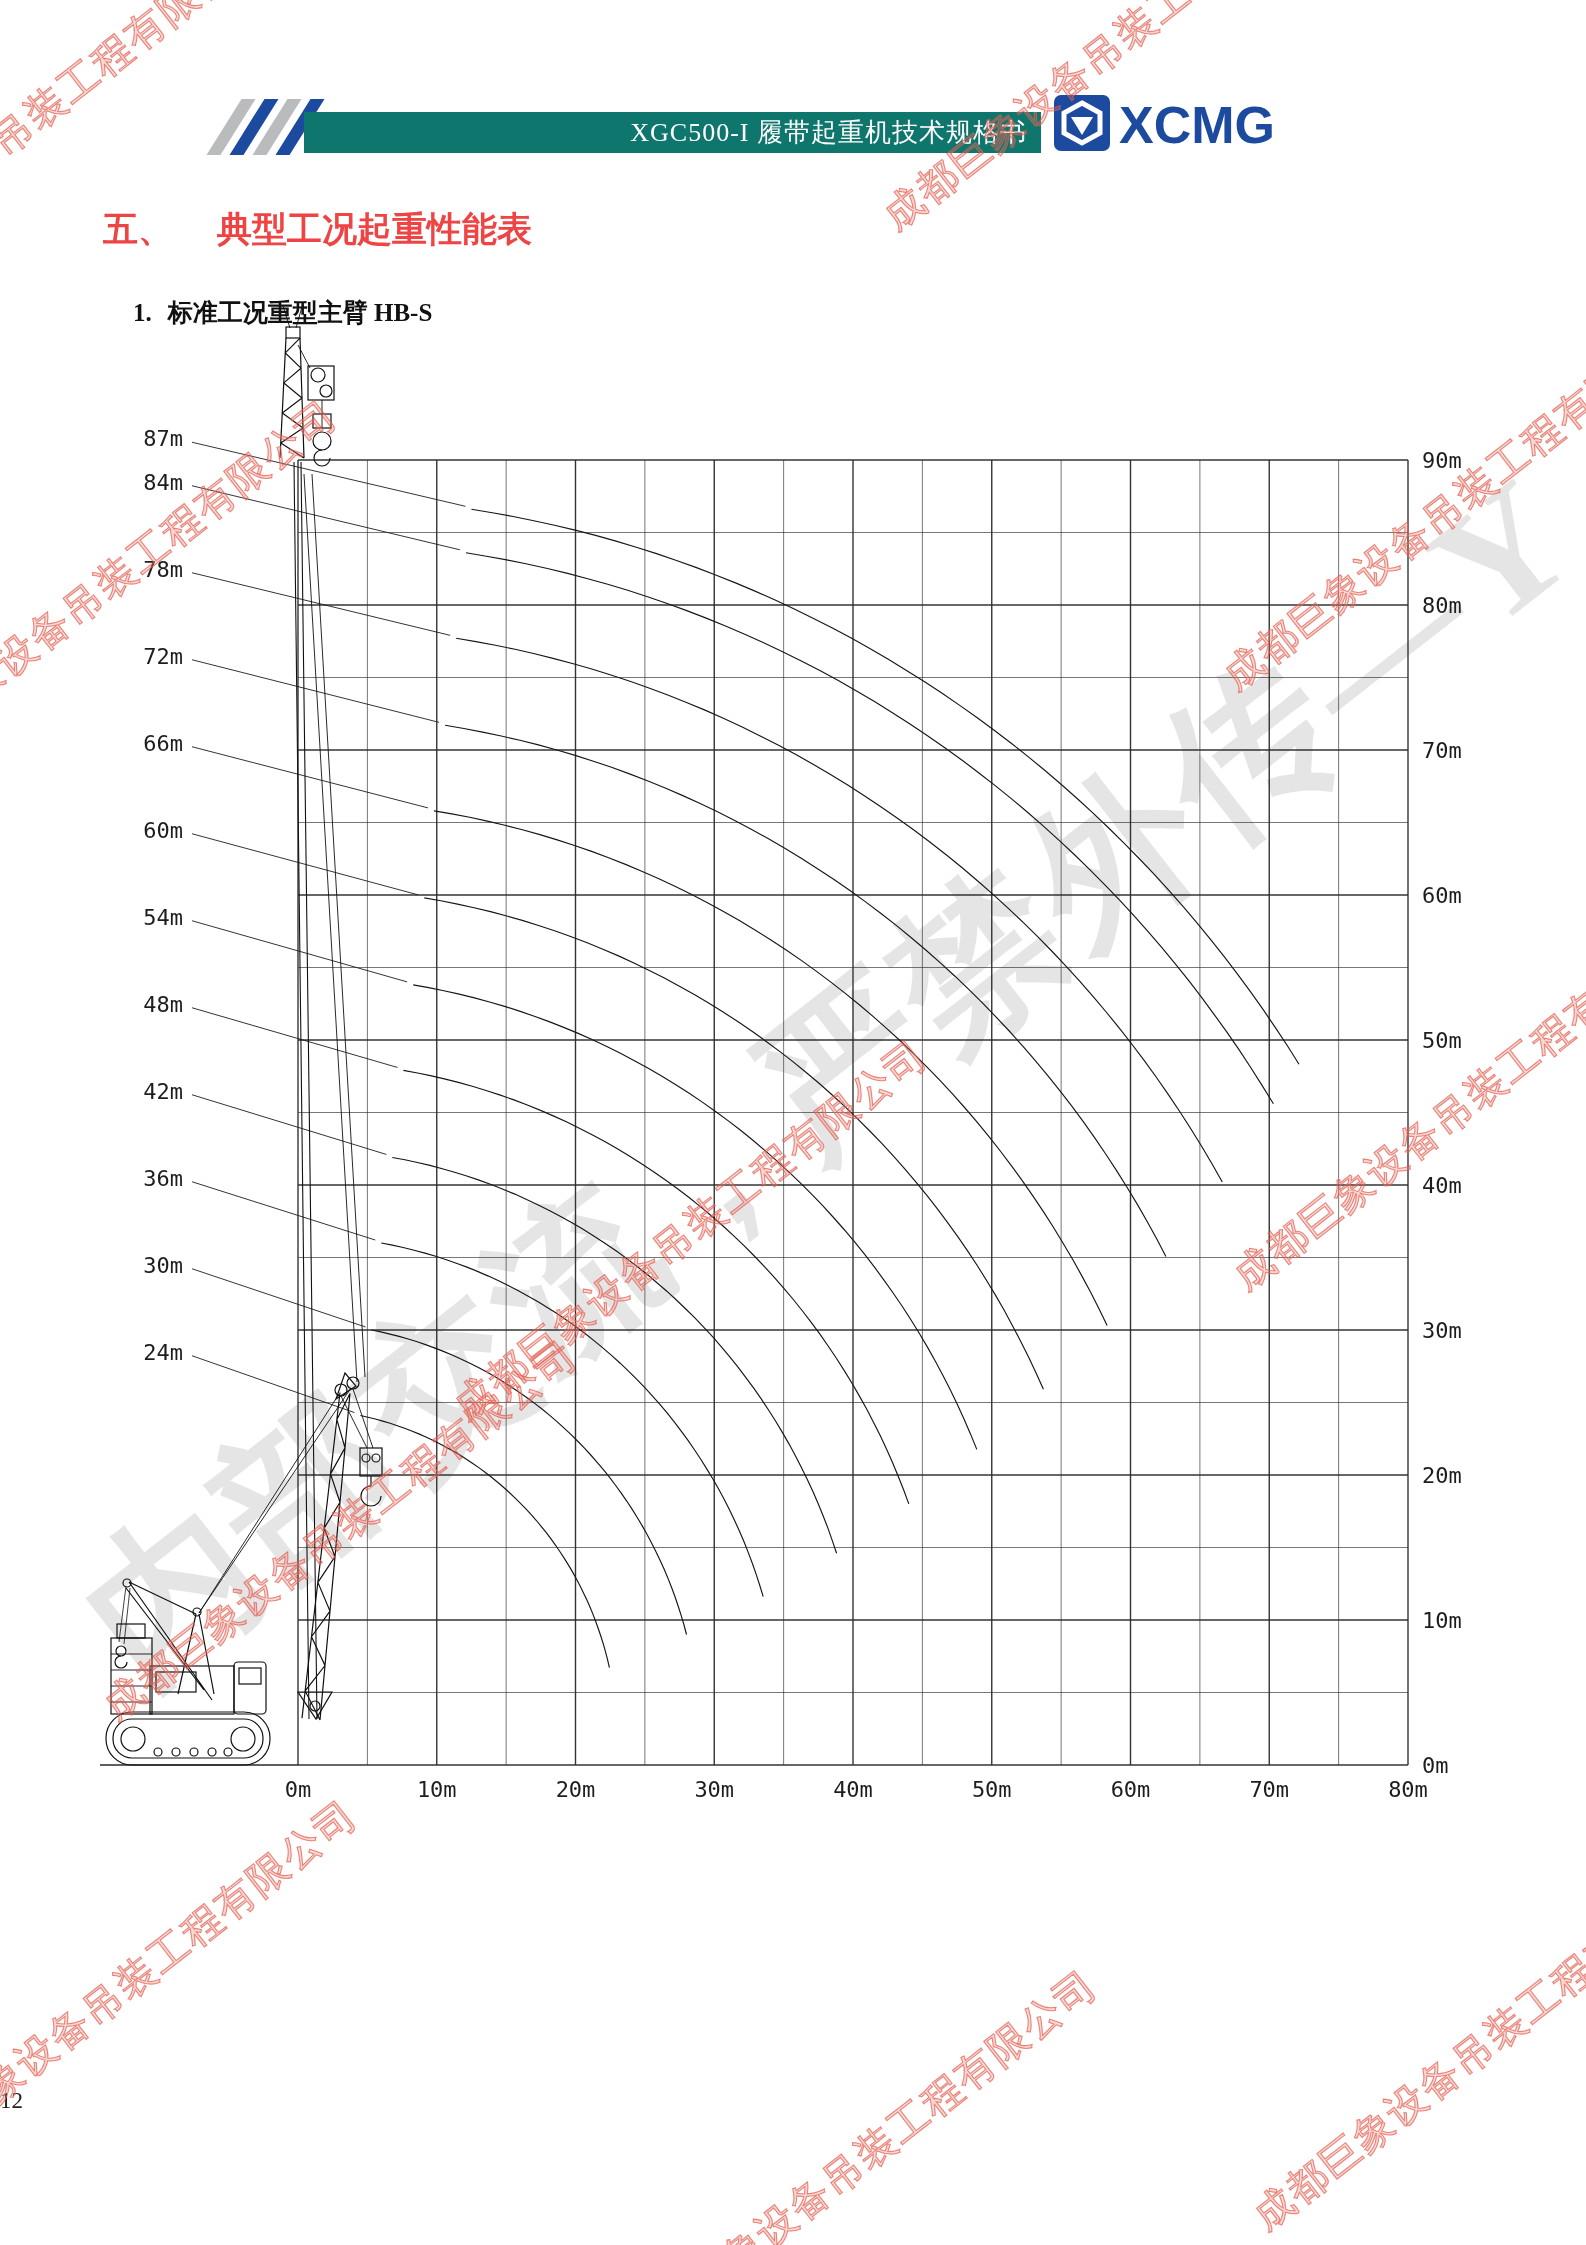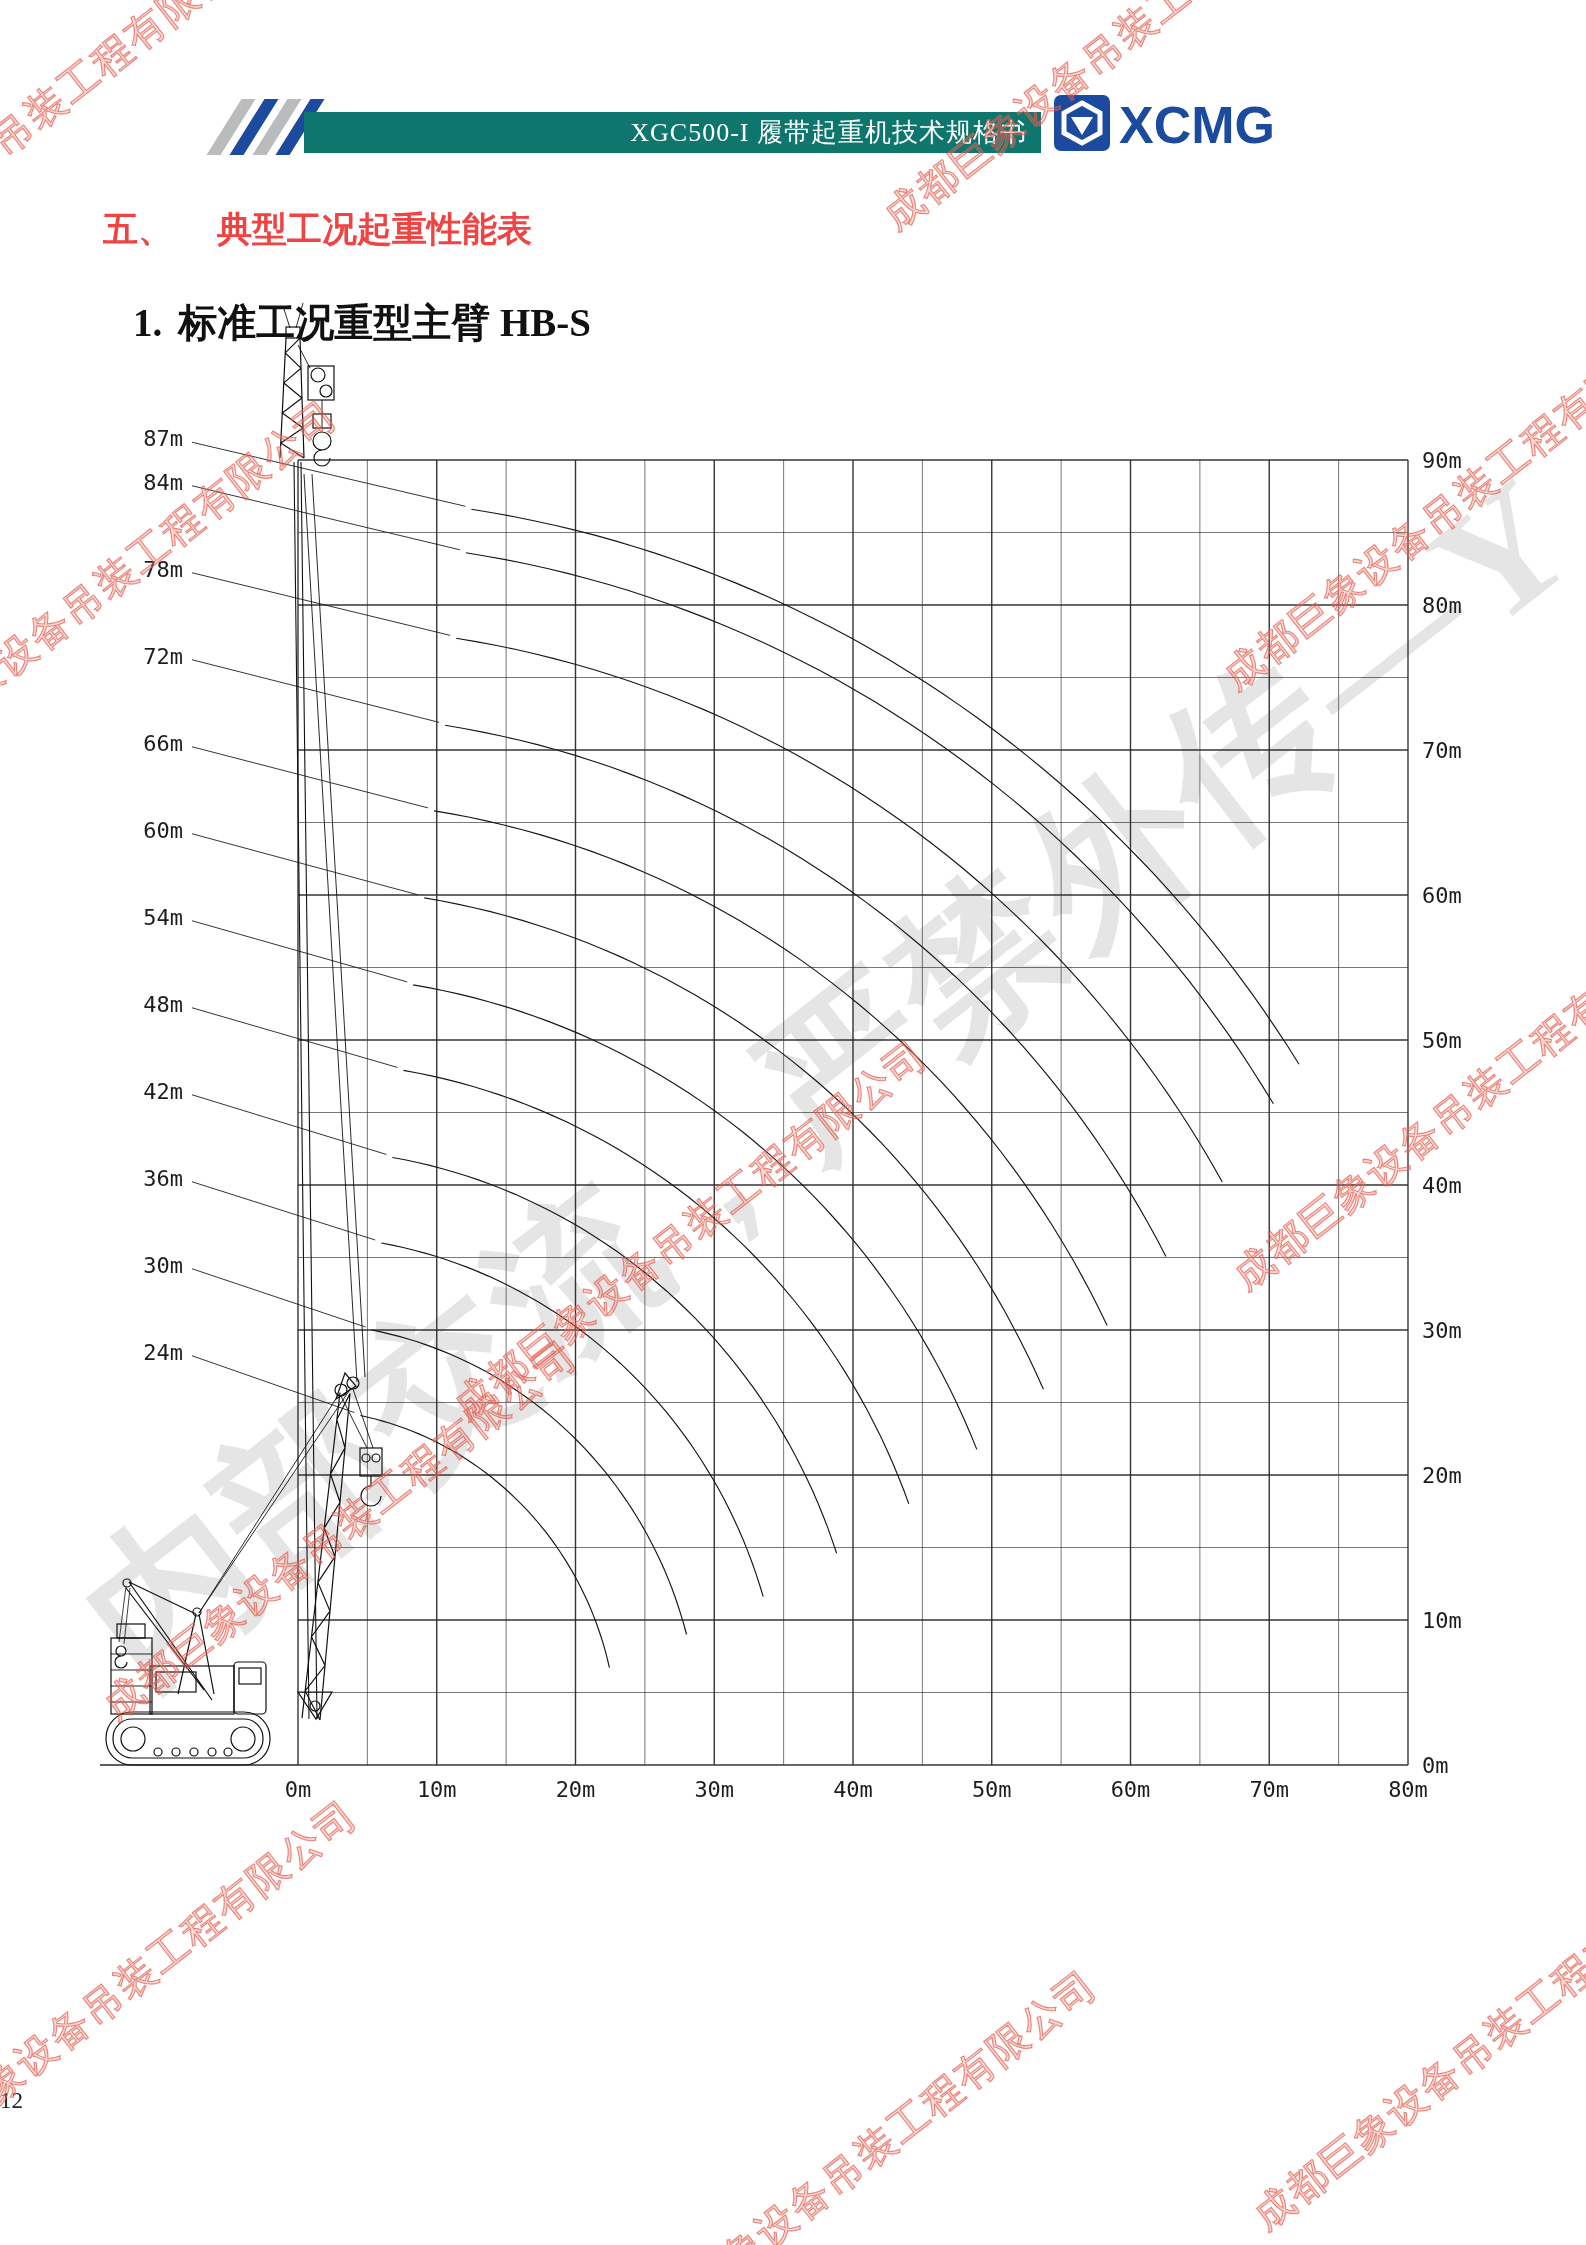--- a/index.html
+++ b/index.html
@@ -14,21 +14,21 @@
   #header-bar{
     position:absolute;left:304px;top:112px;width:737px;height:41px;z-index:4;
     display:flex;align-items:center;justify-content:flex-end;padding-right:14px;box-sizing:border-box;
   }
   #header-bar .doc-title{color:#ffffff;font-size:26px;letter-spacing:1px;font-family:"Liberation Serif",serif;}
   #xcmg-logo{position:absolute;left:1053px;top:94px;height:62px;display:flex;align-items:flex-start;z-index:4;}
   #xcmg-logo .brand-text{font-family:"Liberation Sans",sans-serif;font-weight:900;font-size:52px;color:#1b4a9e;letter-spacing:0px;margin-left:8px;line-height:62px;}
   
   #section-title{position:absolute;left:103px;top:206px;z-index:4;font-weight:bold;font-size:35px;color:#ef4444;}
   #section-title .sec-num{display:inline-block;margin-right:44px;}
-  #subsection-title{position:absolute;left:133px;top:296px;z-index:4;font-weight:bold;font-size:39px;color:#111;}
+  #subsection-title{position:absolute;left:133px;top:296px;z-index:4;font-weight:bold;font-size:25px;color:#111;}
   #subsection-title .sub-num{display:inline-block;margin-right:16px;font-family:"Liberation Serif",serif;}
   
   #page-number{position:absolute;left:0;right:0;top:2088px;text-align:left;font-size:23px;color:#222;z-index:4;}
   
   .wm-red{
     position:absolute;white-space:nowrap;z-index:5;pointer-events:none;
     font-size:40px;letter-spacing:2px;font-family:"Liberation Serif",serif;
     color:rgba(238,122,110,0.30);
     -webkit-text-stroke:1.1px rgba(226,92,78,0.72);
     transform:translate(-50%,-50%) rotate(-38deg);

